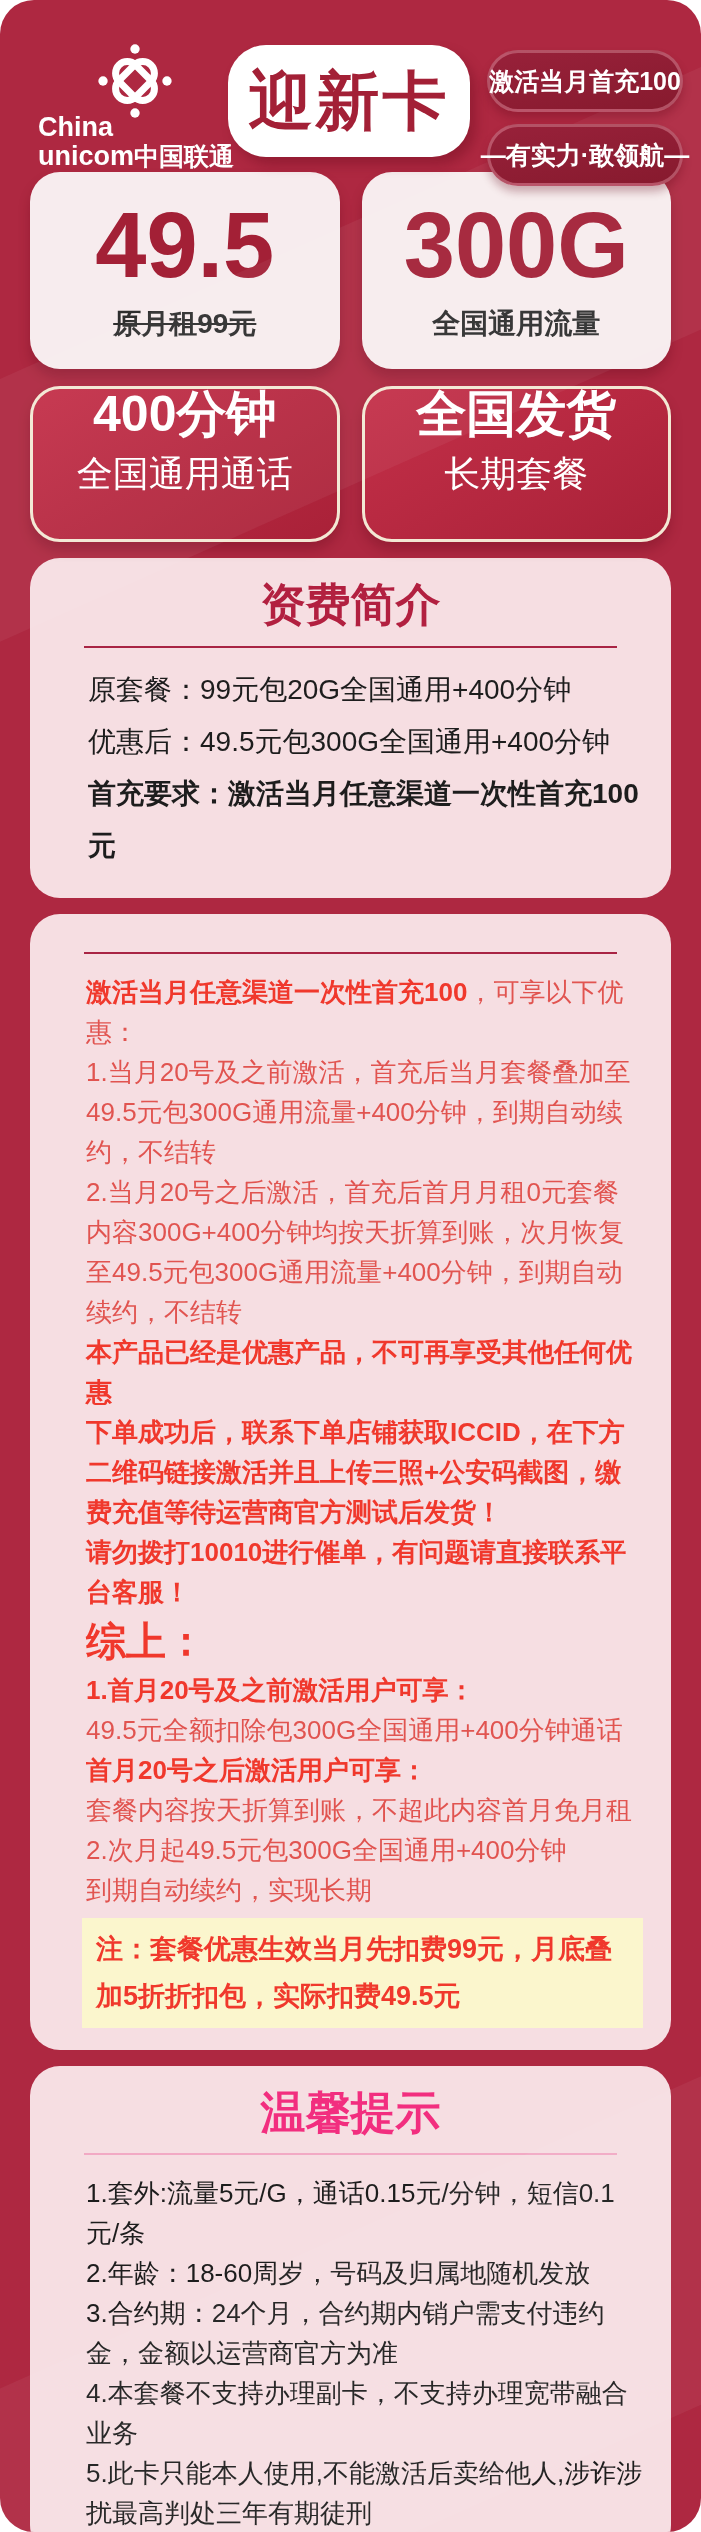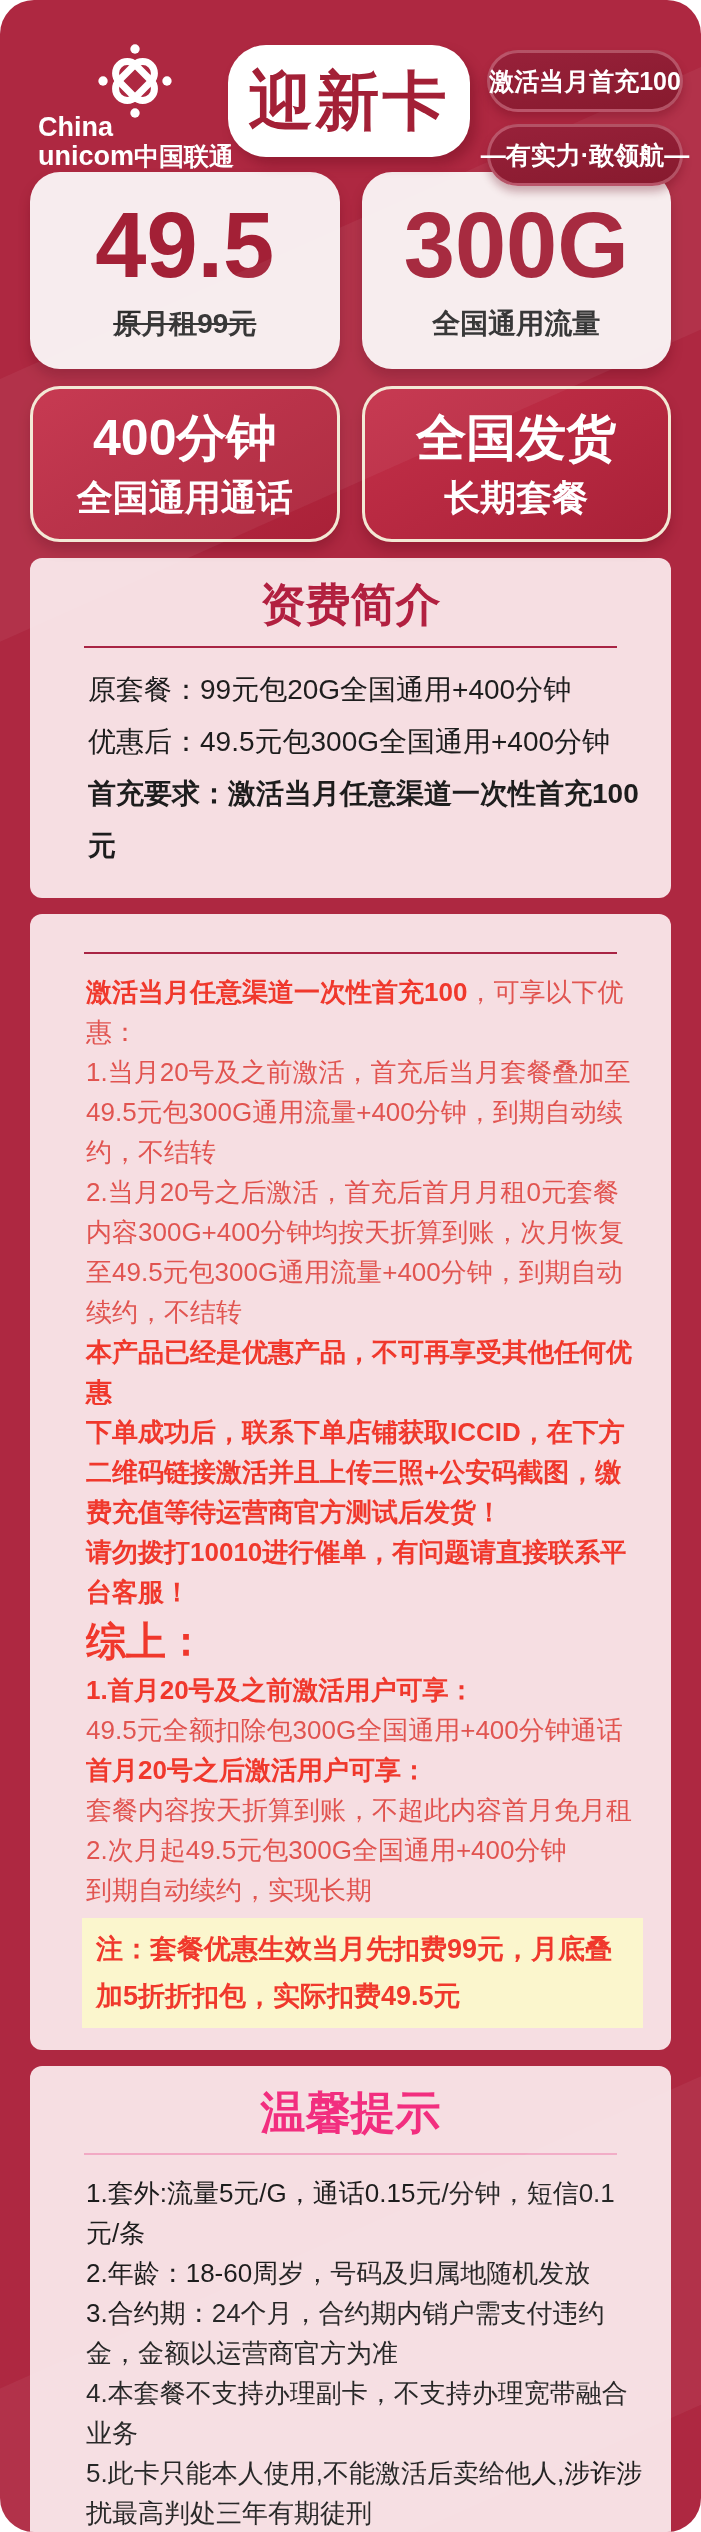--- a/index.html
+++ b/index.html
@@ -52,29 +52,29 @@
   }
   .stat-value { font-size:92px; font-weight:900; color:#a32036; line-height:1; }
   .stat-note { margin-top:14px; font-size:28px; font-weight:bold; color:#2e2e2e; }
   .strike { text-decoration:line-through; }
 
   .hero-row.second { margin-top:17px; }
   .feature-card {
     flex:1; height:156px; border-radius:30px; box-sizing:border-box;
     border:3px solid #f3e8d4;
     background:linear-gradient(150deg,#c43049 0%,#a92138 100%);
-    display:flex; flex-direction:column; align-items:center; justify-content:center; gap:17px;
+    display:flex; flex-direction:column; align-items:center; justify-content:flex-start; gap:17px;
     color:#fff; box-shadow:0 8px 12px rgba(90,8,22,.28);
   }
   .feature-title { font-size:50px; font-weight:900; line-height:1; }
-  .feature-sub { font-size:36px; font-weight:bold; line-height:1; }
+  .feature-sub { font-size:36px; font-weight:normal; line-height:1; }
 
   
   .section {
-    margin:16px 30px 0; background:#f6dee2; border-radius:12px;
+    margin:16px 30px 0; background:#f6dee2; border-radius:30px;
     box-sizing:border-box; padding:22px 26px 22px 26px;
   }
   .section-title { text-align:center; font-size:45px; font-weight:900; color:#b22040; line-height:1.1; }
   .divider { border:none; border-top:2px solid #a92444; margin:16px 28px 0; }
   .tips .section-title { color:#f22e7f; }
   .tips .divider { border-top:2px solid #f2a9c4; }
 
   .pricing-rows { padding:16px 4px 4px 32px; }
   .p-row { font-size:28px; color:#1d1d1d; line-height:52px; }
   .p-row.bold { font-weight:bold; }

